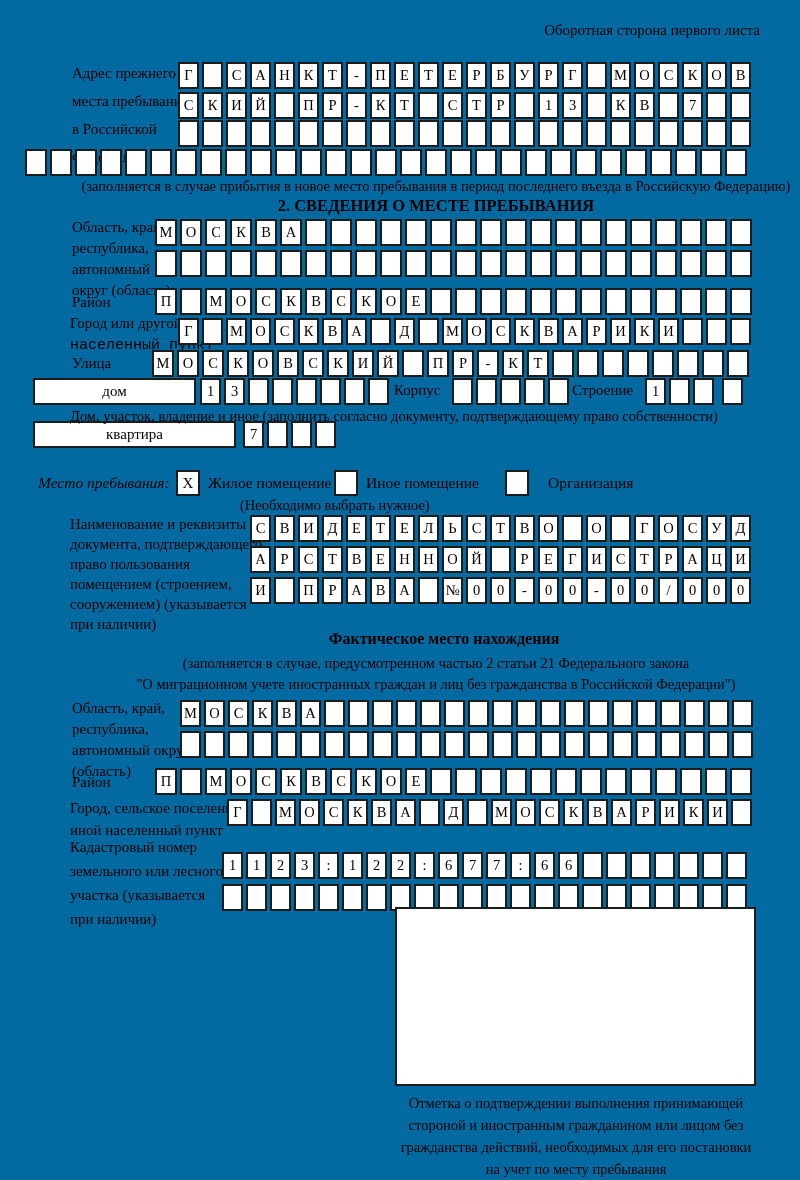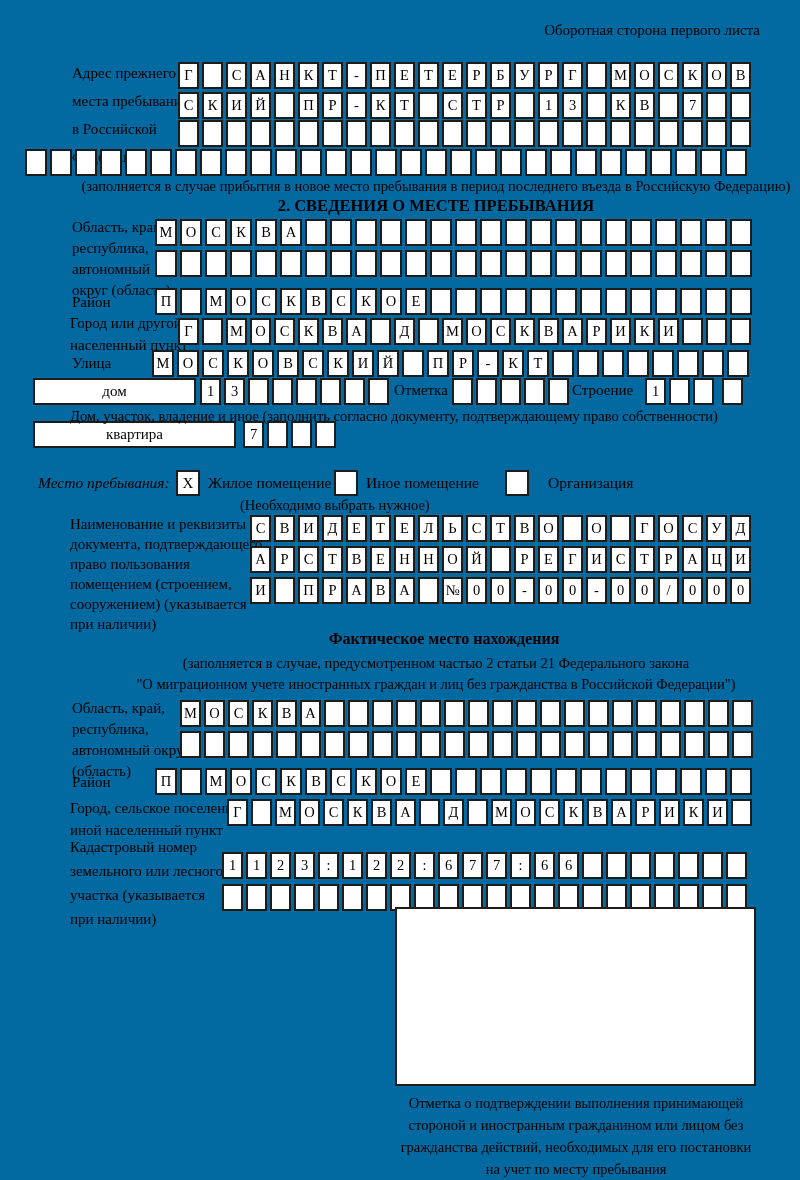--- a/index.html
+++ b/index.html
@@ -236,21 +236,21 @@
       <span class="cell"></span>
       <span class="cell"></span>
       <span class="cell"></span>
       <span class="cell"></span>
       <span class="cell"></span>
       <span class="cell"></span>
       <span class="cell"></span>
     </div>
 
   <div class="abs lbl" style="left:70px; top:316px;">Город или другой</div>
-  <div class="abs lbl" style="left:70px; top:338px;">населенный пункт</div>
+  <div class="abs lbl" style="left:70px; top:338px;font-family:Liberation Mono, monospace;">населенный пункт</div>
   <div class="abs cells" style="left:178px; top:318px;">
       <span class="cell">Г</span>
       <span class="cell"></span>
       <span class="cell">М</span>
       <span class="cell">О</span>
       <span class="cell">С</span>
       <span class="cell">К</span>
       <span class="cell">В</span>
       <span class="cell">А</span>
       <span class="cell"></span>
@@ -303,21 +303,21 @@
   <div class="abs cells" style="left:200px; top:378px;">
       <span class="cell">1</span>
       <span class="cell">3</span>
       <span class="cell"></span>
       <span class="cell"></span>
       <span class="cell"></span>
       <span class="cell"></span>
       <span class="cell"></span>
       <span class="cell"></span>
     </div>
-  <div class="abs lbl" style="left:394px; top:383px;">Отметка</div>
+  <div class="abs lbl" style="left:394px; top:383px;">Корпус</div>
   <div class="abs cells" style="left:452px; top:378px;">
       <span class="cell"></span>
       <span class="cell"></span>
       <span class="cell"></span>
       <span class="cell"></span>
       <span class="cell"></span>
     </div>
   <div class="abs lbl" style="left:572px; top:383px;">Строение</div>
   <div class="abs cells" style="left:645px; top:378px;">
       <span class="cell">1</span>

